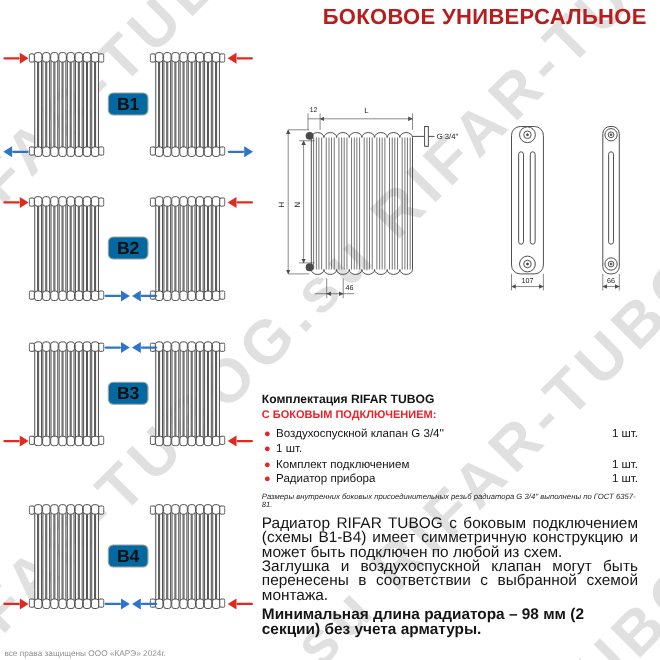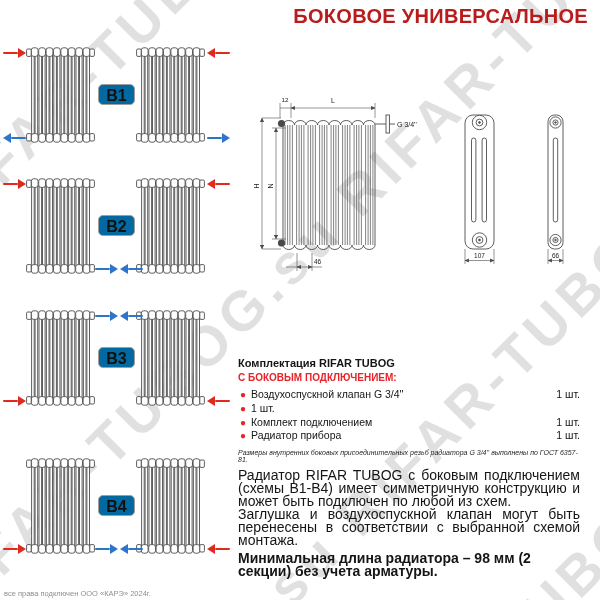--- a/index.html
+++ b/index.html
@@ -603,15 +603,15 @@
       </div>
     <div class="kit-note">Размеры внутренних боковых присоединительных резьб радиатора G 3/4'' выполнены по ГОСТ 6357-81.</div>
   </div>
 
   <div class="desc">
     <p>Радиатор RIFAR TUBOG с боковым подключением (схемы B1-B4) имеет симметричную конструкцию и может быть подключен по любой из схем.</p>
     <p>Заглушка и воздухоспускной клапан могут быть перенесены в соответствии с выбранной схемой монтажа.</p>
     <p class="bold">Минимальная длина радиатора – 98 мм (2 секции) без учета арматуры.</p>
   </div>
 
-  <div class="copyright">все права подключен ООО «КАРЭ» 2024г.</div>
+  <div class="copyright">все права защищены ООО «КАРЭ» 2024г.</div>
 
 </div>
 
 </body></html>

